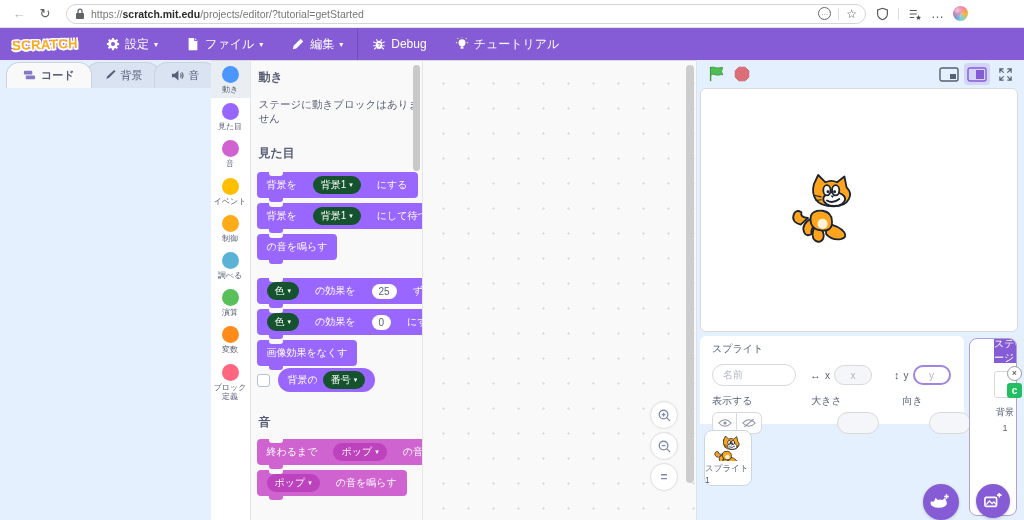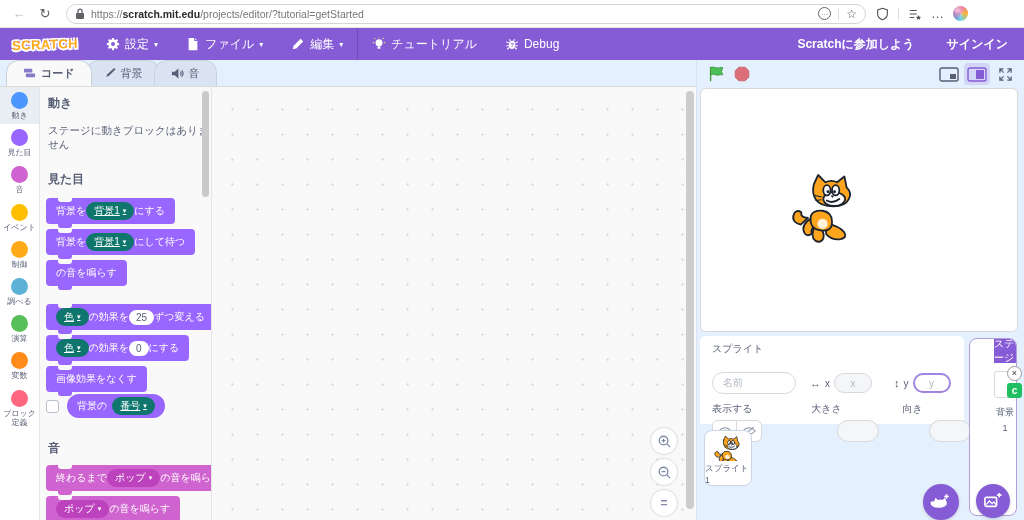--- a/index.html
+++ b/index.html
@@ -34,21 +34,21 @@
           transform:rotate(-2deg); cursor:pointer; }
   .menu-item { display:flex; align-items:center; gap:5px; padding:0 14px; height:32px; font-size:12px; cursor:pointer; }
   .menu-item .caret { font-size:8px; }
   .m-div { width:1px; height:32px; background:rgba(0,0,0,.15); }
   .menubar-right { margin-left:auto; display:flex; align-items:center; }
   .menu-link { padding:0 16px; font-size:12px; font-weight:bold; cursor:pointer; }
   .mi-svg { width:14px; height:14px; display:block; }
 
   
   .editor { position:absolute; top:60px; left:0; width:1024px; height:460px; display:flex; background:#E5F0FF; }
-  .left-pane { width:696px; height:460px; display:flex; flex-direction:column; }
+  .left-pane { width:696px; height:460px; display:flex; flex-direction:row; }
   .right-pane { width:328px; height:460px; position:relative; border-left:1px solid #D9E3F2; }
 
   
   .tab-row { height:28px; display:flex; align-items:flex-end; padding-left:6px; }
   .tab { display:flex; align-items:center; gap:5px; height:26px; padding:0 16px; font-size:11px; color:#575E75;
          background:#D9E3F2; border:1px solid #C9D3DD; border-bottom:none; border-radius:13px 13px 0 0;
          margin-right:-6px; cursor:pointer; position:relative; }
   .tab.active { background:#F9F9F9; color:#575E75; font-weight:bold; z-index:2; }
   .tab-icon { width:13px; height:13px; display:block; }
 
@@ -62,33 +62,33 @@
   .cat-label { font-size:8px; color:#575E75; text-align:center; line-height:1.15; width:38px; word-break:break-all; }
   .c0{background:#4C97FF}.c1{background:#9966FF}.c2{background:#CF63CF}.c3{background:#FFBF00}
   .c4{background:#FFAB19}.c5{background:#5CB1D6}.c6{background:#59C059}.c7{background:#FF8C1A}.c8{background:#FF6680}
 
   
   .palette { width:172px; background:#F9F9F9; border-right:1px solid #E5E5E5; padding:6px 0 0 6px;
              position:relative; overflow:hidden; }
   .pal-header { font-size:12px; font-weight:bold; color:#575E75; margin:2px 0 0 2px; }
   .pal-msg { font-size:10.5px; color:#575E75; margin:12px 2px 0 2px; line-height:1.3; }
   .mt20{margin-top:20px}.mt18{margin-top:18px}.mt14{margin-top:2px}.mt22{margin-top:22px}.mt10{margin-top:10px}.mt8{margin-top:8px}.mt5{margin-top:5px}
-  .block { position:relative; display:inline-flex; align-items:center; gap:0; height:26px; padding:0 10px;
+  .block { position:relative; display:inline-flex; align-items:center; gap:16px; height:26px; padding:0 10px;
            color:#fff; font-size:10px; border-radius:4px; cursor:grab; white-space:nowrap; }
   .block.looks { background:#9966FF; }
   .block.sound { background:#CF63CF; }
   .block::before { content:""; position:absolute; top:0; left:12px; width:14px; height:4px;
                    background:#F9F9F9; border-radius:0 0 3px 3px; }
   .block::after { content:""; position:absolute; bottom:-4px; left:12px; width:14px; height:4px;
                   border-radius:0 0 3px 3px; }
   .block.looks::after { background:#9966FF; }
   .block.sound::after { background:#CF63CF; }
   .blk-row { display:block; }
   .dd { display:inline-flex; align-items:center; gap:3px; padding:2px 8px; border-radius:11px; font-size:10px; cursor:pointer; }
-  .dd-looks { background:#0f766e;text-decoration:underline; }
+  .dd-looks { background:#14532d; }
   .dd-sound { background:#BD42BD; }
   .dd .caret { font-size:7px; }
   .num { background:#fff; color:#575E75; padding:2px 7px; border-radius:10px; min-width:12px; text-align:center; font-size:10px; cursor:text; }
   .rep-row { display:flex; align-items:center; gap:8px; }
   .checkbox { width:13px; height:13px; background:#fff; border:1px solid #B8C1CC; border-radius:3px; cursor:pointer; flex:none; }
   .reporter { display:inline-flex; align-items:center; gap:5px; height:24px; padding:0 10px; background:#9966FF;
               color:#fff; font-size:10px; border-radius:12px; cursor:grab; }
   .pal-scrollbar { position:absolute; top:4px; right:2px; width:7px; height:106px; background:#C9C9C9; border-radius:4px; }
 
   
@@ -112,21 +112,21 @@
   
   .stage { position:absolute; top:28px; left:3px; width:318px; height:244px; background:#fff;
            border:1px solid #D9D9D9; border-radius:6px; overflow:hidden; }
   .stage-cat { position:absolute; left:88px; top:80px; width:70px; height:82px; cursor:grab; }
 
   
   .sprite-area { position:absolute; top:272px; left:0; width:328px; height:236px; background:#E5F0FF; }
   .sprite-info { position:absolute; top:4px; left:3px; width:264px; height:88px; background:#fff;
                  border-radius:6px 6px 0 0; padding:6px 12px; }
   .si-title { font-size:10px; color:#575E75; }
-  .si-row1 { display:flex; margin-top:16px; }
+  .si-row1 { display:flex; margin-top:8px; }
   .name-input { width:84px; height:22px; border:1px solid #D9D9D9; border-radius:11px; font-size:10px;
                 color:#B0B6C3; padding:0 10px; background:#fff; font-family:inherit; }
   .xy-group { display:flex; align-items:center; gap:4px; margin-left:14px; font-size:10px; color:#575E75; }
   .xy-arrow { font-size:11px; color:#575E75; }
   .xy-input { width:38px; height:20px; border:1px solid #D9D9D9; border-radius:11px; text-align:center;
               font-size:10px; color:#B0B6C3; background:#F4F6F9; font-family:inherit; }
   .xy-input.focused { border:2px solid #A183E0; background:#fff; }
   .si-row2 { display:flex; margin-top:8px; font-size:10px; color:#575E75; }
   .si-col1{width:100px}.si-col2{width:92px}.si-col3{width:50px}
   .si-row3 { display:flex; margin-top:4px; align-items:center; }
@@ -241,37 +241,33 @@
     <div class="menu-item">
       <svg class="mi-svg" viewBox="0 0 16 16">
         <path d="M2 14 l1-4 8-8 3 3-8 8 Z" fill="#fff"></path>
       </svg>
       <span>編集</span>
       <span class="caret">▾</span>
     </div>
     <div class="m-div"></div>
     <div class="menu-item">
       <svg class="mi-svg" viewBox="0 0 16 16">
+        <ellipse cx="8" cy="9" rx="3.6" ry="4.6" fill="#fff"></ellipse>
+        <path d="M4.5 7 L1.5 5.5 M4.5 10 H1.5 M4.8 12 l-2.3 2 M11.5 7 l3-1.5 M11.5 10 h3 M11.2 12 l2.3 2 M6 4.5 L5 2.5 M10 4.5 l1-2" stroke="#fff" stroke-width="1.2"></path>
+        <text x="8" y="11.5" font-size="7" fill="#855CD6" text-anchor="middle" font-weight="bold">?</text>
+      </svg>
+      <span>Debug</span>
+    </div>
+    <div class="menu-item">
+      <svg class="mi-svg" viewBox="0 0 16 16">
         <circle cx="8" cy="6.5" r="4" fill="#fff"></circle>
         <rect x="6.3" y="10.5" width="3.4" height="3" rx="1" fill="#fff"></rect>
         <path d="M8 .5 V-1 M2.5 6.5 H1 M15 6.5 h-1.5 M3.7 2.2 L2.7 1.2 M12.3 2.2 l1-1" stroke="#F9E26C" stroke-width="1.3"></path>
       </svg>
       <span>チュートリアル</span>
-    </div>
-    <div class="menu-item">
-      <svg class="mi-svg" viewBox="0 0 16 16">
-        <ellipse cx="8" cy="9" rx="3.6" ry="4.6" fill="#fff"></ellipse>
-        <path d="M4.5 7 L1.5 5.5 M4.5 10 H1.5 M4.8 12 l-2.3 2 M11.5 7 l3-1.5 M11.5 10 h3 M11.2 12 l2.3 2 M6 4.5 L5 2.5 M10 4.5 l1-2" stroke="#fff" stroke-width="1.2"></path>
-        <text x="8" y="11.5" font-size="7" fill="#855CD6" text-anchor="middle" font-weight="bold">?</text>
-      </svg>
-      <span>Debug</span>
-    </div>
-    <div class="menubar-right">
-      <span class="menu-link">Scratchに参加しよう</span>
-      <span class="menu-link">サインイン</span>
     </div>
   </div>
 
   <div class="editor">
 
     <div class="left-pane">
       <div class="tab-row">
         <div class="tab active">
           <svg class="tab-icon" viewBox="0 0 14 14">
             <rect x="1" y="2" width="9" height="4" rx="1" fill="#8579C9"></rect>

